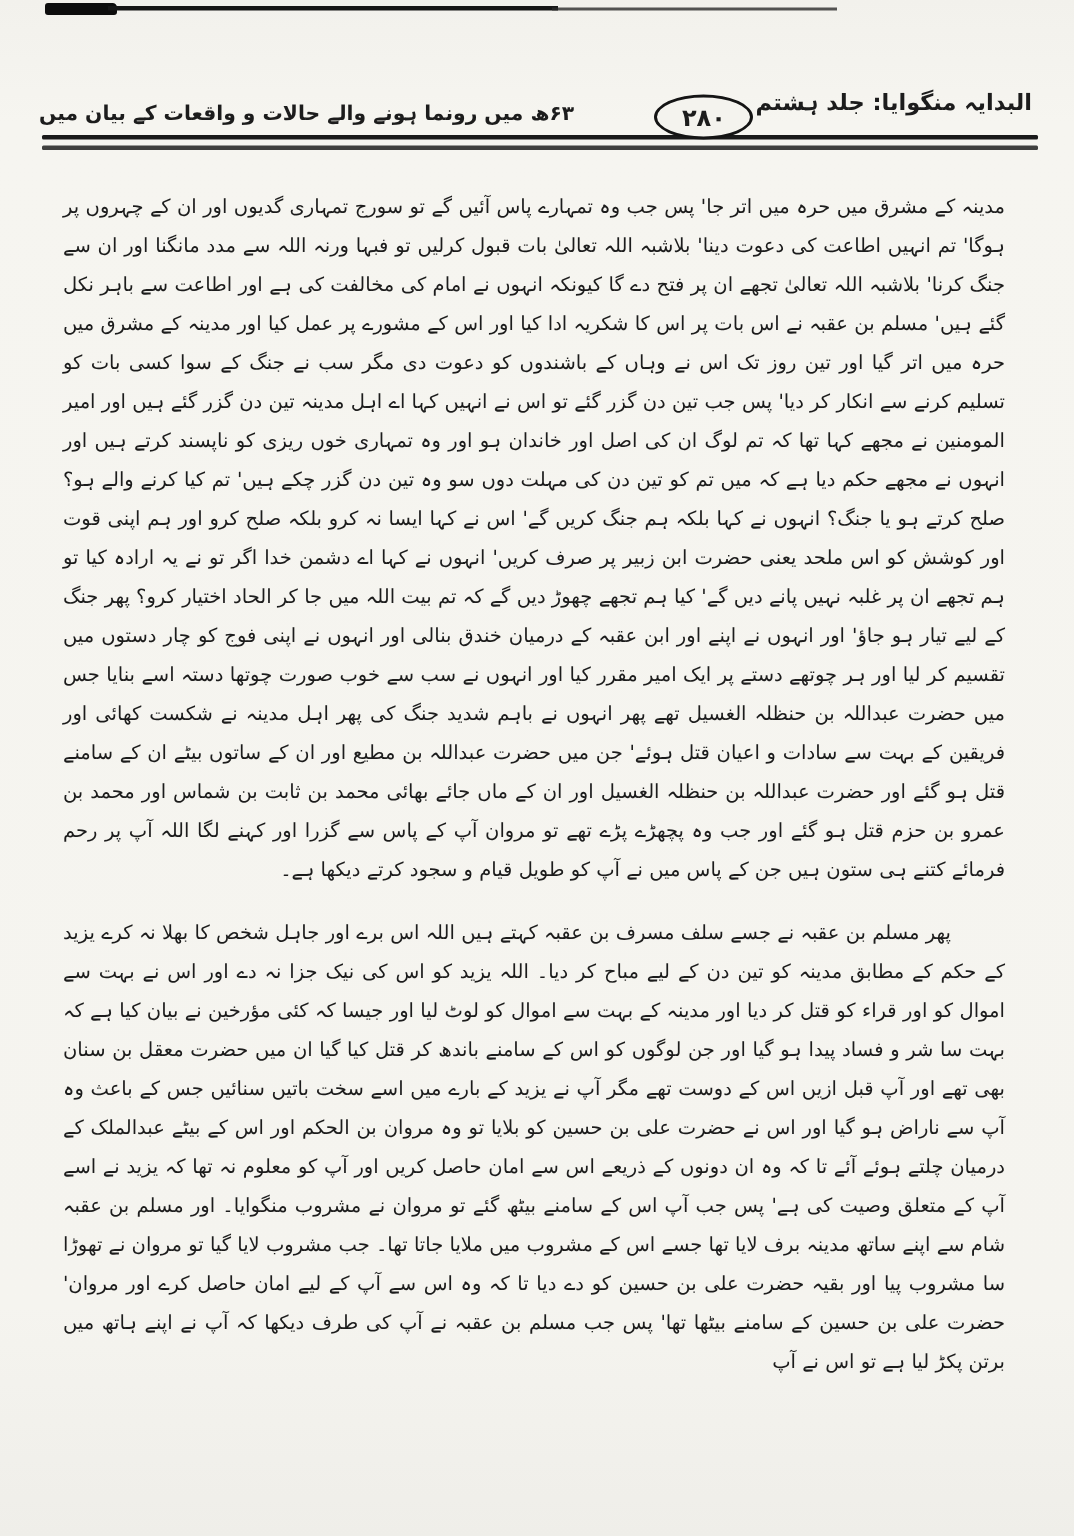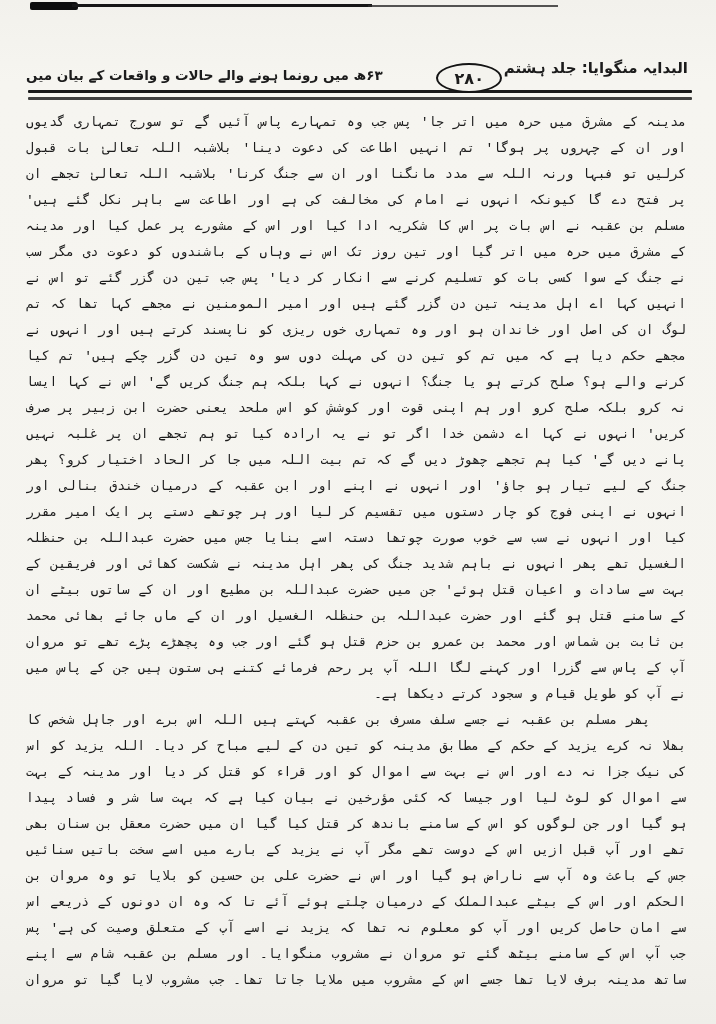--- a/index.html
+++ b/index.html
@@ -66,21 +66,21 @@
   .body-text{
     position:absolute;
     top:110px;right:30px;left:26px;bottom:30px;
     direction:rtl;
     text-align:justify;
     font-size:13px;
     line-height:26px;
     color:var(--ink,#1c1c1c);
     overflow:hidden;
   }
-  .para{margin:0;padding:0;font-family:Liberation Mono, monospace;}
+  .para{margin:16px;padding:0;}
   .para.indent{text-indent:36px;}
 </style>
 </head>
 <body>
 
 <div class="page">
 
   <div class="scan-blob"></div>
   <div class="scan-line"></div>
   <div class="scan-line2"></div>

